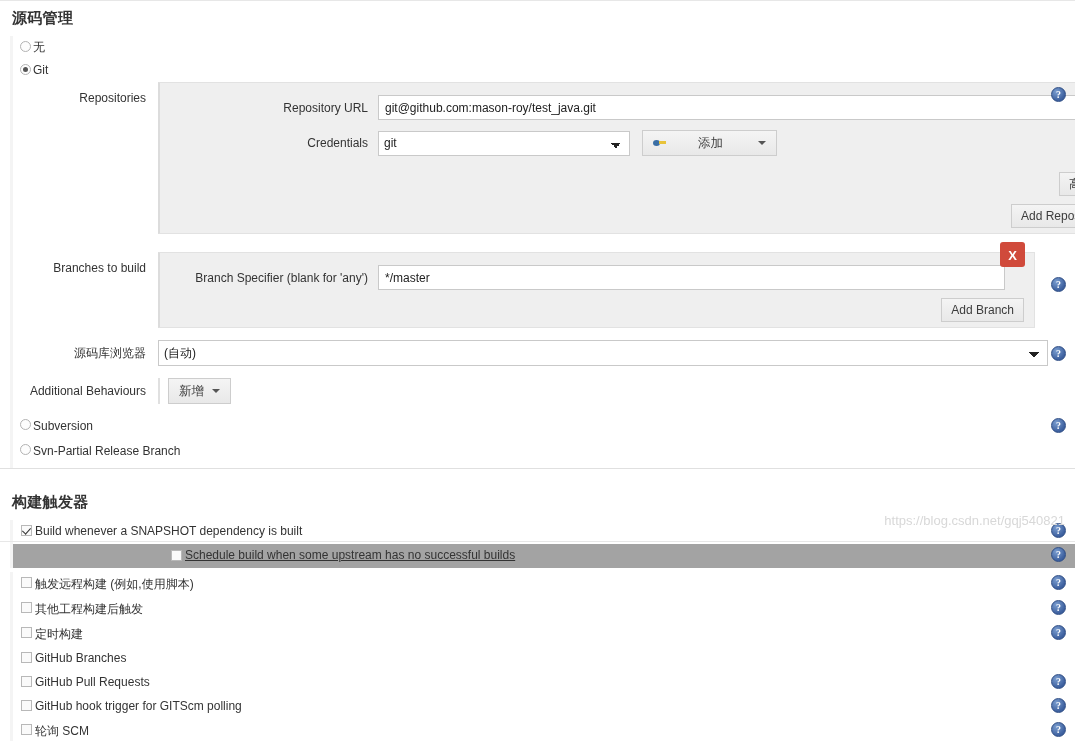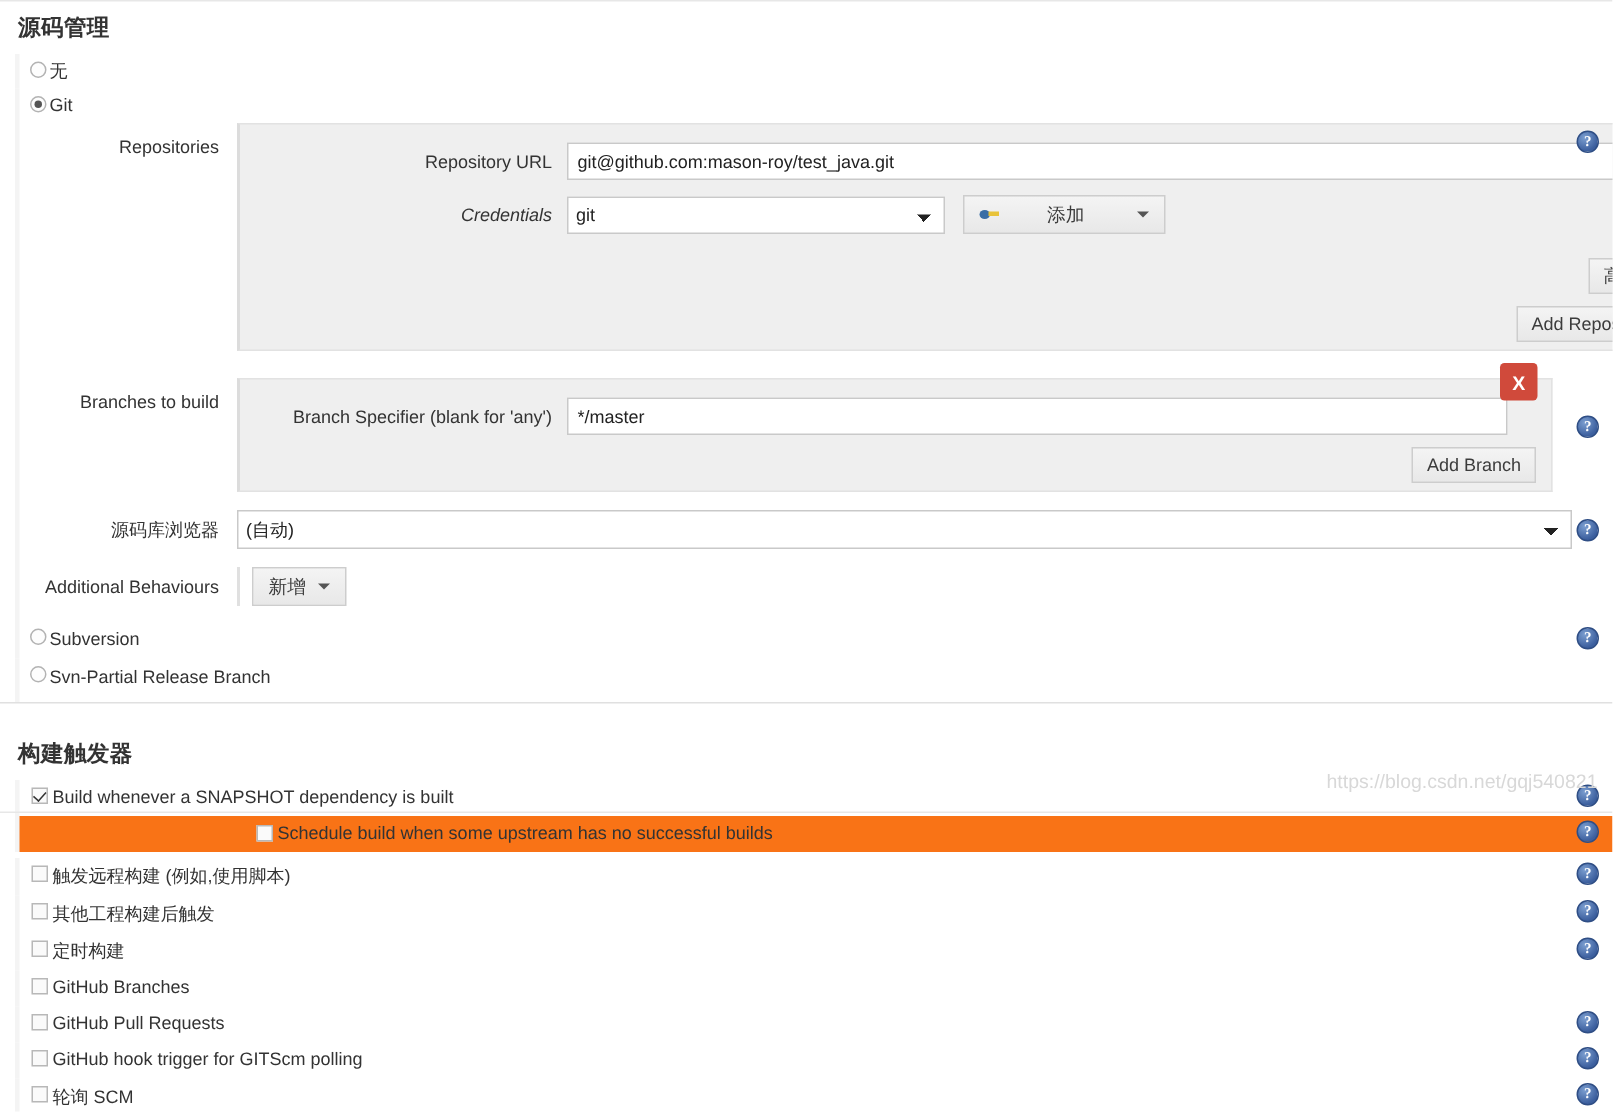--- a/index.html
+++ b/index.html
@@ -145,21 +145,21 @@
     margin-bottom: 10px;
   }
   .inner-label {
     text-align: right;
     padding-right: 10px;
     color: #333;
     font-size: 12px;
     white-space: nowrap;
   }
   .inner-label.w-url { width: 200px; flex: 0 0 200px; }
-  .inner-label.w-cred { width: 200px; flex: 0 0 200px; font-style: italic; }
+  .inner-label.w-cred { width: 200px; flex: 0 0 200px; }
   .inner-label.w-branch { width: 200px; flex: 0 0 200px; }
 
   input.text {
     border: 1px solid #c9c9c9;
     background: #ffffff;
     padding: 4px 6px;
     font-family: "Liberation Sans", "DejaVu Sans", sans-serif;
     font-size: 12px;
     color: #222;
     box-sizing: border-box;
@@ -276,23 +276,24 @@
     position: relative;
     padding: 4px 0 4px 22px;
     border-left: 3px solid #f4f4f4;
     margin-left: 10px;
     min-height: 16px;
     font-size: 12px;
     color: #333;
   }
   .trig-row .cb { position: absolute; left: 8px; top: 5px; }
   .trig-row.sub {
-    background: #f97316;
+    background: #a3a3a3;
     padding-left: 172px;
     border-left: 3px solid #f4f4f4;
+    text-decoration: underline;
   }
   .trig-row.sub .cb { left: 158px; top: 6px; }
 
   .watermark {
     position: absolute;
     right: 10px;
     bottom: 14px;
     color: #d8d8d8;
     font-size: 13px;
     font-family: "Liberation Sans", "DejaVu Sans", sans-serif;

